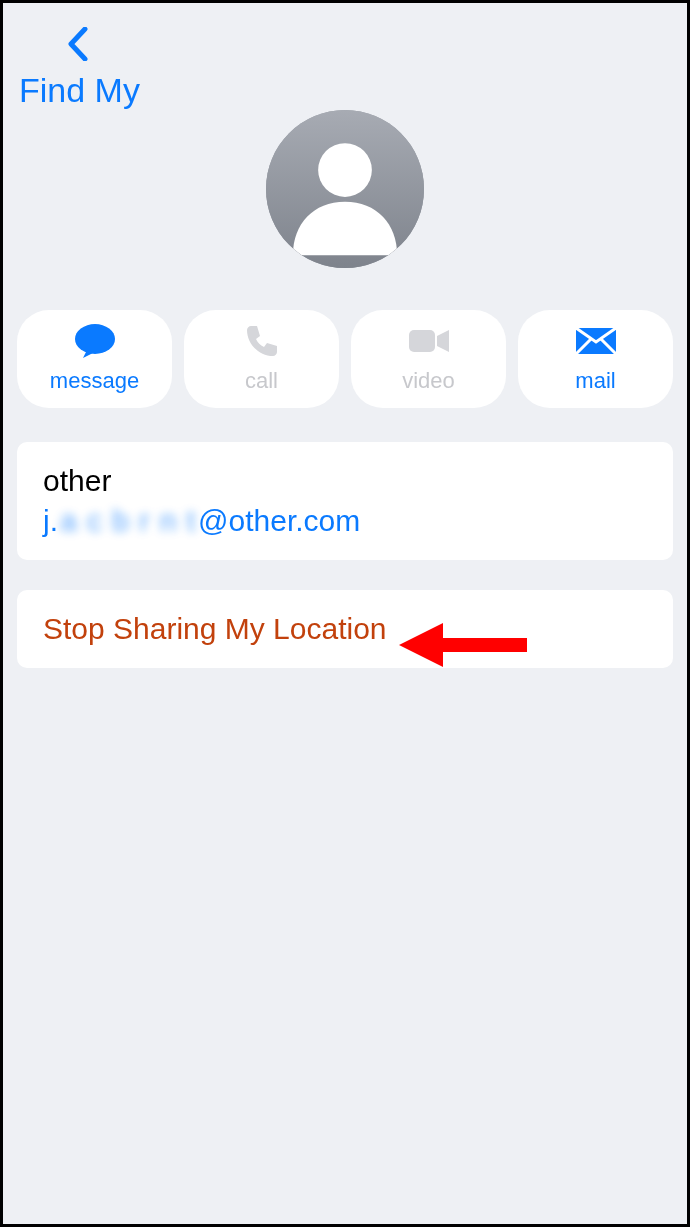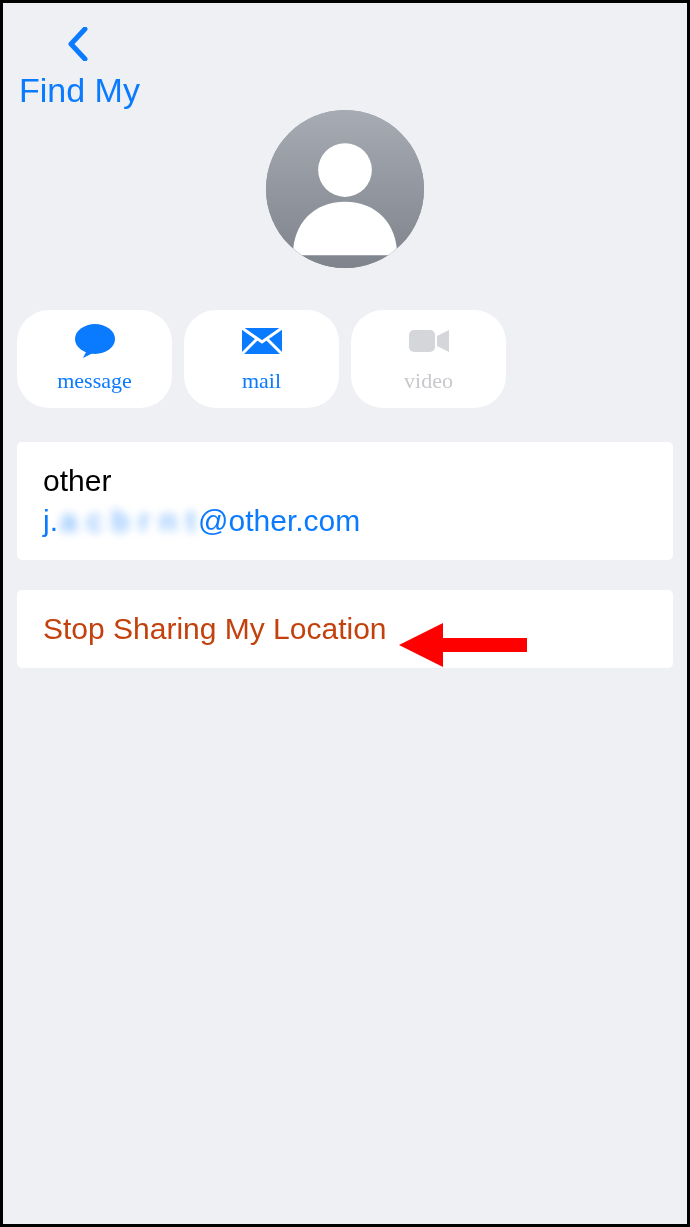--- a/index.html
+++ b/index.html
@@ -61,29 +61,28 @@
     border-radius: 32px;
     height: 98px;
     display: flex;
     flex-direction: column;
     align-items: center;
     justify-content: center;
     gap: 10px;
     color: #0a7aff;
     font-size: 22px;
     cursor: pointer;
-    font-family: Liberation Serif, serif;
   }
   .action.disabled { color: #c7c8cc; }
   .action .icn { width: 44px; height: 34px; display:flex; align-items:center; justify-content:center; }
 
   
   .card {
     background: #fff;
-    border-radius: 5px;
+    border-radius: 10px;
     margin: 0 14px 30px 14px;
     padding: 22px 26px;
   }
   .field-label {
     color: #000;
     font-size: 30px;
     margin-bottom: 6px;
   }
   .email {
     font-size: 30px;
@@ -147,38 +146,46 @@
 <div class="actions">
   <div class="action">
     <span class="icn">
       <svg viewBox="0 0 44 34" width="44" height="34">
         <ellipse cx="22" cy="15" rx="20" ry="15" fill="#0a7aff"></ellipse>
         <path d="M14 26 L10 34 L22 28 Z" fill="#0a7aff"></path>
       </svg>
     </span>
     <span>message</span>
   </div>
+  <div class="action disabled">
+    <span class="icn">
+      <svg viewBox="0 0 34 34" width="34" height="34">
+        <path d="M6 2 C4 2 2 4 2 6 C2 20 14 32 28 32 C30 32 32 30 32 28 L32 22 L22 19 L19 23 C15 21 13 19 11 15 L15 12 L12 2 Z" fill="#d5d6da"></path>
+      </svg>
+    </span>
+    <span>call</span>
+  </div>
+  <div class="action disabled">
+    <span class="icn">
+      <svg viewBox="0 0 44 30" width="44" height="30">
+        <rect x="2" y="4" width="26" height="22" rx="5" fill="#d5d6da"></rect>
+        <path d="M30 10 L42 4 L42 26 L30 20 Z" fill="#d5d6da"></path>
+      </svg>
+    </span>
+    <span>video</span>
+  </div>
   <div class="action">
     <span class="icn">
       <svg viewBox="0 0 44 30" width="44" height="30">
         <rect x="2" y="2" width="40" height="26" fill="#0a7aff"></rect>
         <path d="M2 2 L22 16 L42 2" fill="none" stroke="#fff" stroke-width="3"></path>
         <path d="M2 28 L17 13 M42 28 L27 13" stroke="#fff" stroke-width="3"></path>
       </svg>
     </span>
     <span>mail</span>
-  </div>
-  <div class="action disabled">
-    <span class="icn">
-      <svg viewBox="0 0 44 30" width="44" height="30">
-        <rect x="2" y="4" width="26" height="22" rx="5" fill="#d5d6da"></rect>
-        <path d="M30 10 L42 4 L42 26 L30 20 Z" fill="#d5d6da"></path>
-      </svg>
-    </span>
-    <span>video</span>
   </div>
 </div>
 
 <div class="card">
   <div class="field-label">other</div>
   <div class="email">
     <span>j.</span>
       <span class="blur">a c b r n t</span>
       <span>@other.com</span>
   </div>

